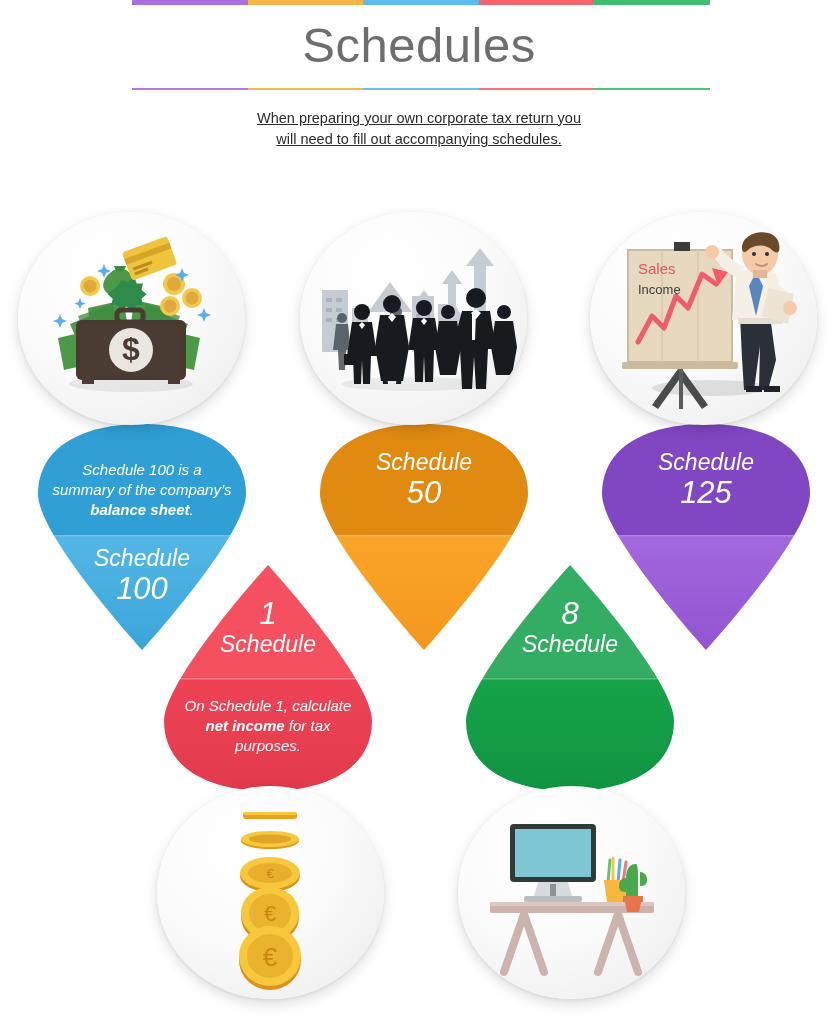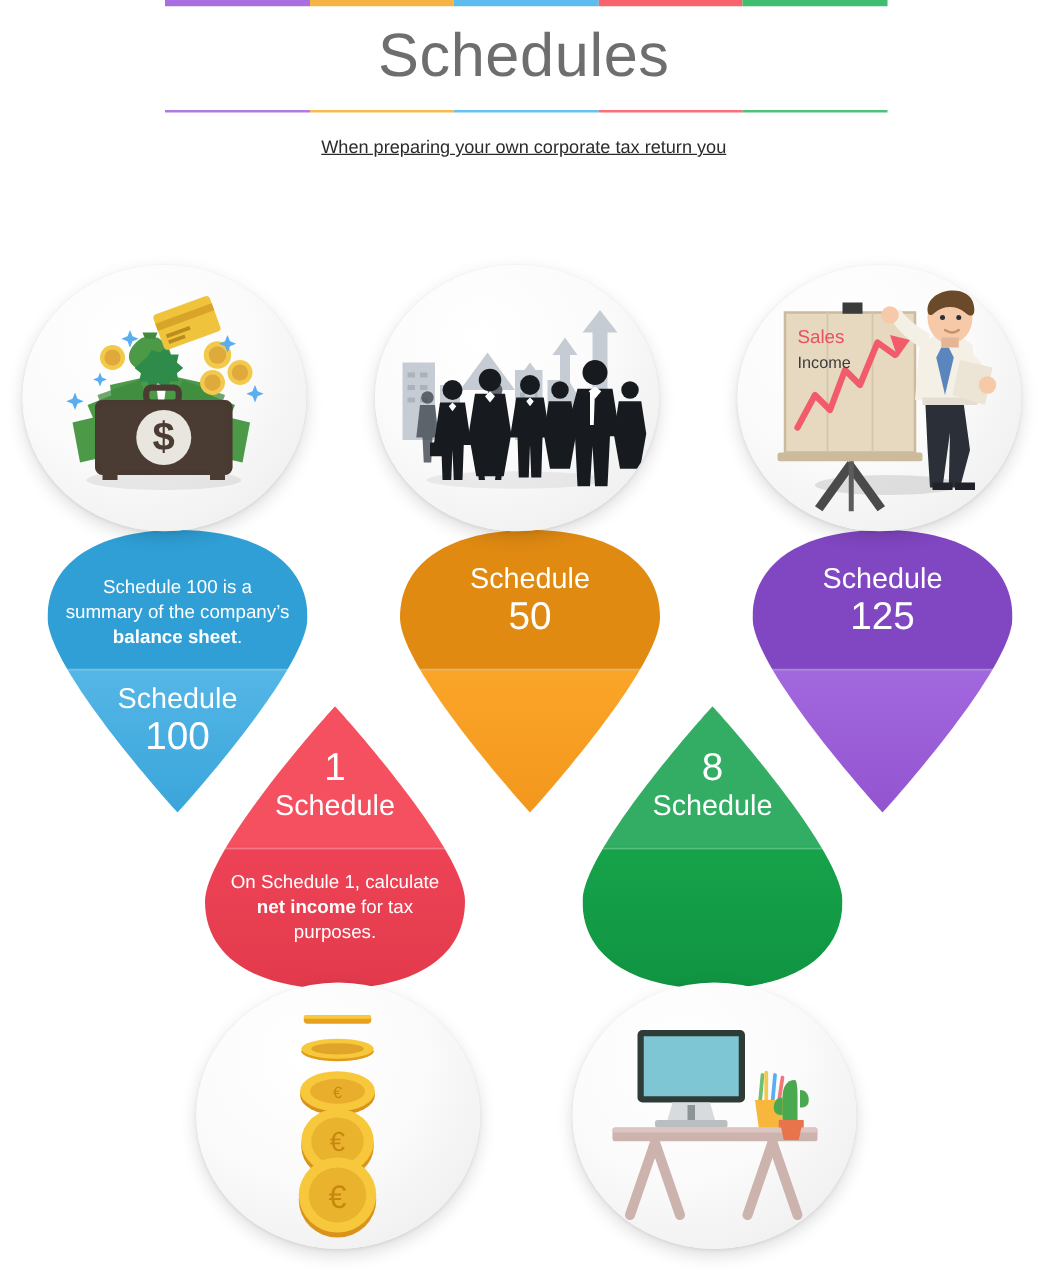--- a/index.html
+++ b/index.html
@@ -43,21 +43,21 @@
     overflow:hidden;
     z-index:3;
   }
   .circle > svg { position:absolute; left:0; top:0; width:100%; height:100%; }
 
   
   .pin { position:absolute; z-index:2; }
   .pin .pin-shape { position:absolute; left:0; top:0; width:100%; height:100%; }
   .pin .pin-text {
     position:absolute; left:0; top:0; width:100%; height:100%;
-    display:flex; flex-direction:column; align-items:center;
+    display:flex; flex-direction:column; align-items:center;font-style:italic;
   }
   .cap {
     color:#ffffff; text-align:center;
     font-size:15px; line-height:20px;
     padding:0 14px;
   }
   .cap b { font-weight:bold; }
   .lbl { color:#ffffff; text-align:center; font-size:23px; line-height:27px; font-weight:300; }
   .num { color:#ffffff; text-align:center; font-size:31px; line-height:34px; font-weight:300; }
 
@@ -103,20 +103,21 @@
   <div class="rule" id="bottom-rule">
     <span style="background: rgb(169, 111, 224); opacity: 0.92;"></span>
     <span style="background: rgb(245, 180, 67); opacity: 0.92;"></span>
     <span style="background: rgb(91, 188, 237); opacity: 0.92;"></span>
     <span style="background: rgb(248, 100, 110); opacity: 0.92;"></span>
     <span style="background: rgb(63, 189, 113); opacity: 0.92;"></span>
   </div>
 
   <div id="subtitle">
     <div>When preparing your own corporate tax return you</div>
+    <div>will need to fill out accompanying schedules.</div>
   </div>
 </div>
 
 <div class="circle" id="circle-100">
   <svg viewBox="0 0 227 213">
 
     <g fill="#4c9a48">
       <path d="M52 112 l40 -16 14 32 -40 17z"></path>
       <path d="M40 126 l42 -10 8 32 -44 10z"></path>
       <path d="M170 112 l-40 -16 -14 32 40 17z"></path>

